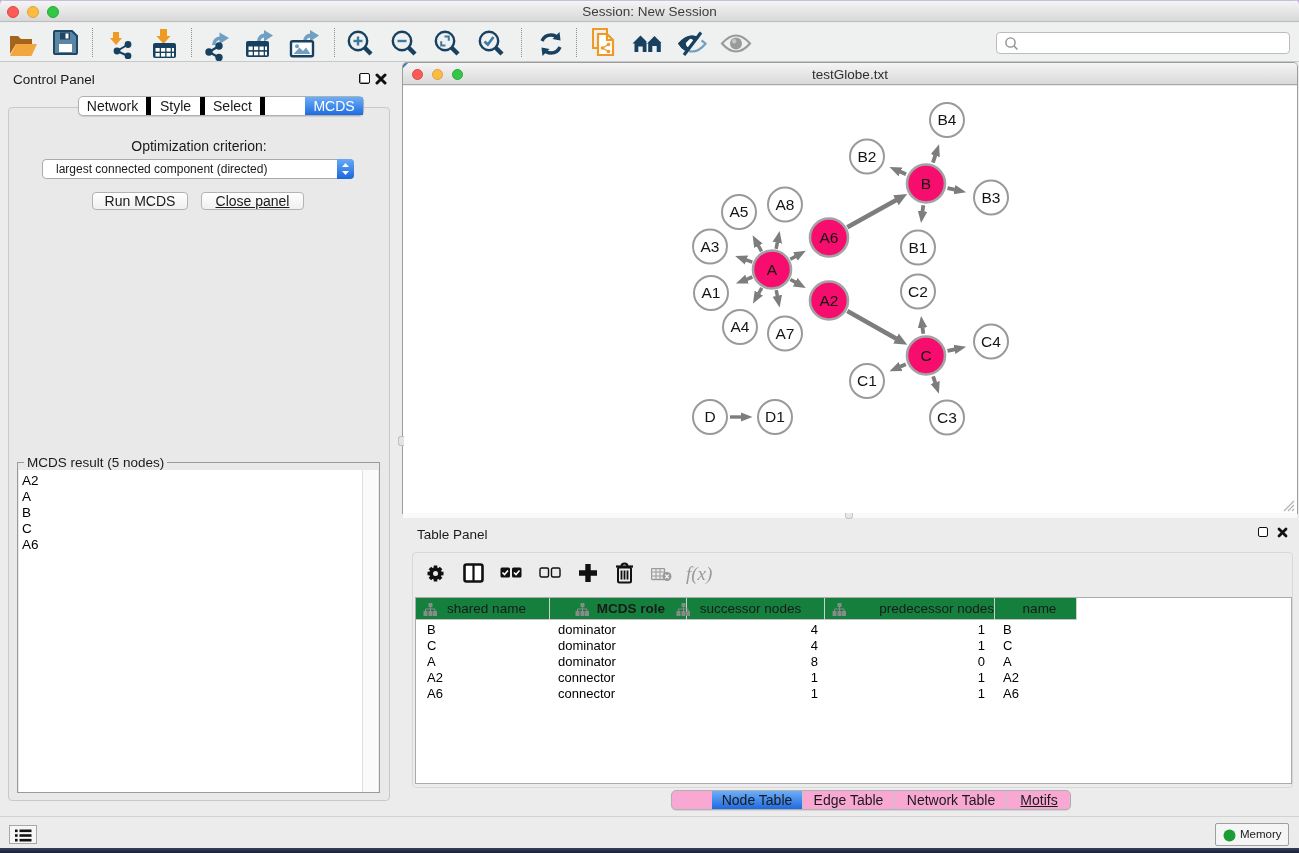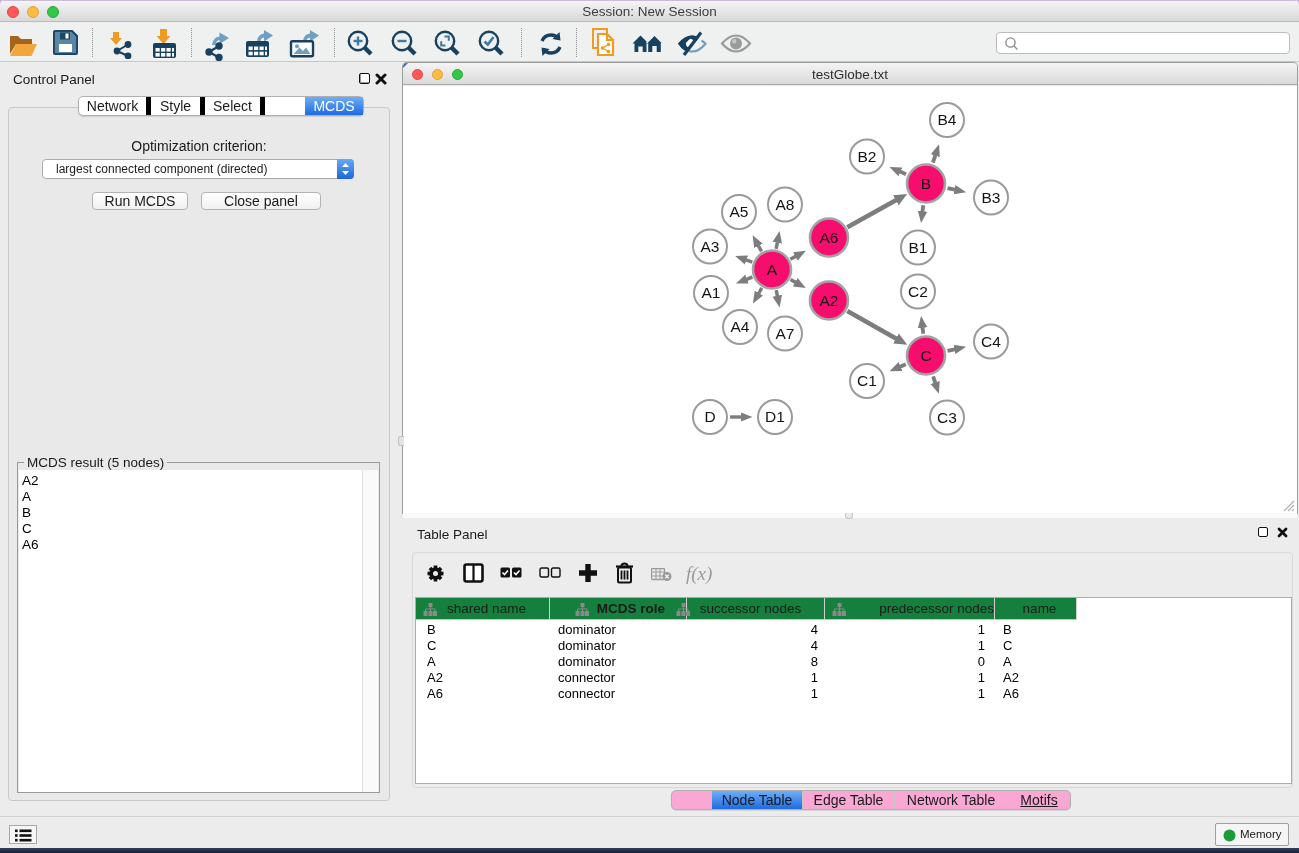--- a/index.html
+++ b/index.html
@@ -244,21 +244,21 @@
     </div>
     <div class="opt-label">Optimization criterion:</div>
     <div class="dropdown">
       <div class="dtext">largest connected component (directed)</div>
       <div class="dbtn"><svg width="17" height="20" viewBox="0 0 17 20">
             <path d="M5 8 L8.5 4 L12 8 Z" fill="#fff"></path>
             <path d="M5 12 L8.5 16 L12 12 Z" fill="#fff"></path>
           </svg></div>
     </div>
     <div class="btn" style="left:92px; width:96px;">Run MCDS</div>
-    <div class="btn" style="left:201px; width:120px;">Close panel</div>
+    <div class="btn" style="left:201px; width:103px;text-decoration:underline;">Close panel</div>
     <div class="mcds-box">
       <div class="mcds-border"></div>
       <div class="mcds-list">
         <div class="row">A2</div>
           <div class="row">A</div>
           <div class="row">B</div>
           <div class="row">C</div>
           <div class="row">A6</div>
         <div class="mcds-scroll"></div>
       </div>

